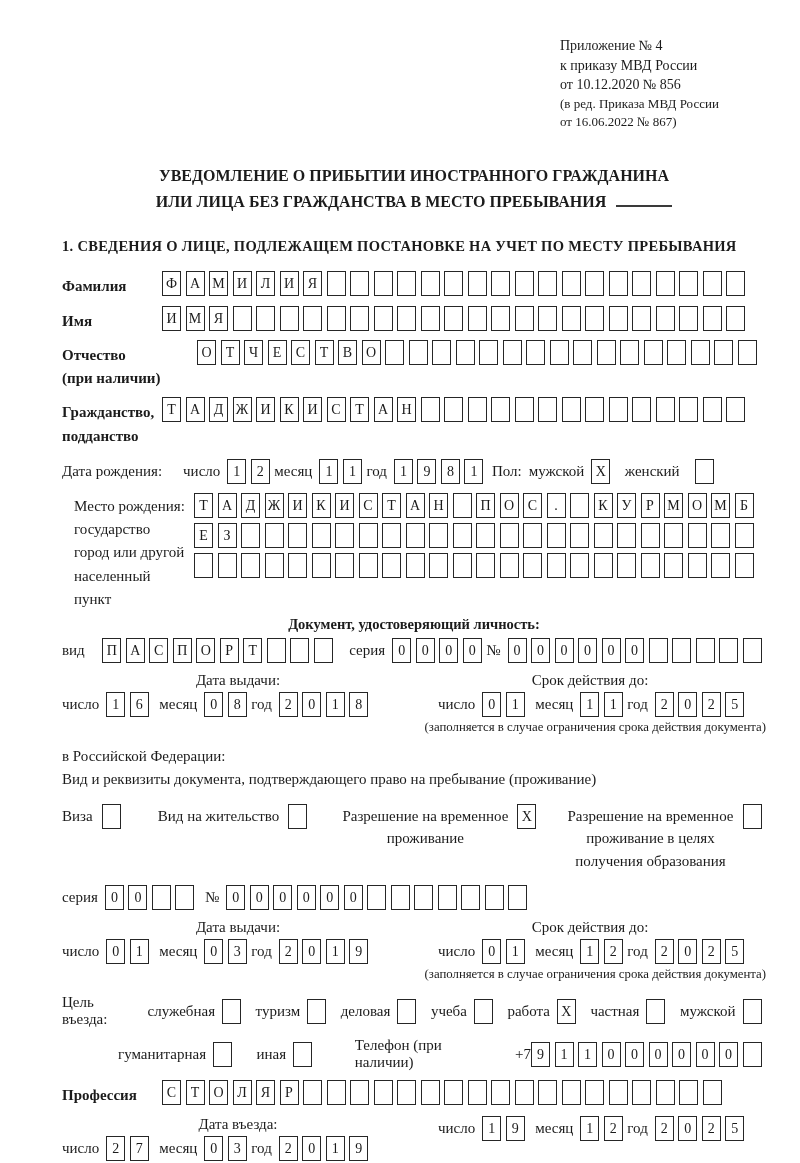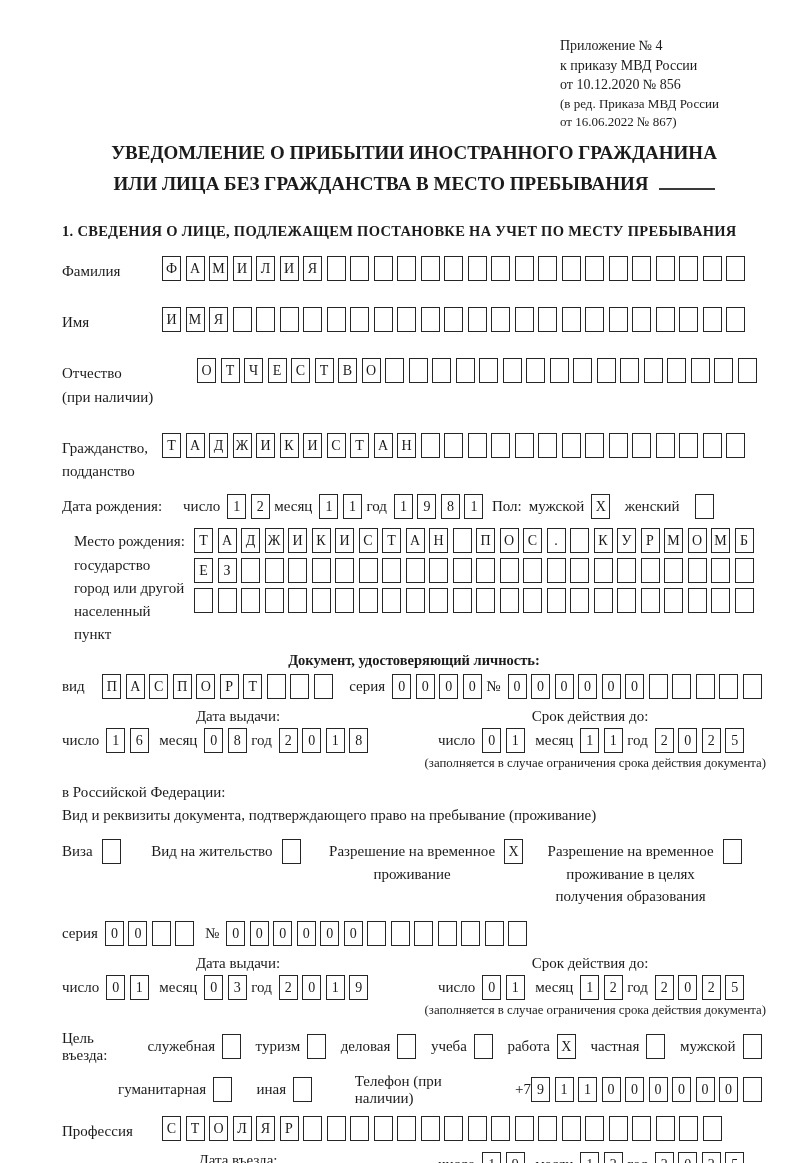--- a/index.html
+++ b/index.html
@@ -10,29 +10,29 @@
     color:#1b1b1b;
   }
   .page { padding:36px 34px 10px 62px; }
 
   
   .hdr-right { margin-left:498px; font-size:14px; line-height:1.4; }
   .hdr-right .small { font-size:13px; }
   .forma { font-weight:bold; font-size:15px; text-align:right; margin-top:13px; letter-spacing:.5px; }
 
   
-  .title { text-align:center; font-weight:bold; font-size:19px; line-height:1.6; margin-top:7px; }
+  .title { text-align:center; font-weight:bold; font-size:16px; line-height:1.6; margin-top:32px; }
   .t-underline { display:inline-block; width:56px; border-bottom:2.2px solid #3a3a3a; margin-left:10px; }
 
   .sec-head { font-weight:bold; font-size:14.5px; margin-top:24px; letter-spacing:.3px; white-space:nowrap; }
 
   
-  .row { display:flex; align-items:flex-start; margin-top:24px; }
+  .row { display:flex; align-items:flex-start; margin-top:7px; }
   .lbl { flex:none; font-size:15px; padding-top:4px; line-height:1.55; }
-  .w100 { width:100px; } .w112 { width:112px; }
+  .w100 { width:100px;font-weight:bold; } .w112 { width:112px; }
   .pre { white-space:pre-line; }
 
   
   .cells { display:flex; flex:none; }
   .cell {
     flex:none; width:19px; height:25px; border:1.6px solid #262626;
     margin-right:4.5px; text-align:center; font-size:14px; line-height:23px;
   }
   .stack .cells { margin-bottom:5px; }
   .ml35 { margin-left:35px; }
@@ -45,21 +45,21 @@
   
   .two-col { display:flex; margin-top:9px; }
   .col-l { width:352px; flex:none; }
   .col-r { flex:1; }
   .col-head { text-align:center; font-size:15px; margin-bottom:3px; }
   .fill-note { font-size:12.8px; text-align:right; margin-top:3px; }
 
   .para { font-size:15px; margin-top:10px; line-height:1.55; }
 
   
-  .cbrow { display:flex; align-items:flex-start; margin-top:10px; }
+  .cbrow { display:flex; align-items:flex-start; margin-top:10px;justify-content:space-between; }
   .cb-item { display:flex; align-items:flex-start; }
   .cb-label { font-size:15px; text-align:center; white-space:pre-line; line-height:1.5; padding-top:3px; }
   .cb-item .cells { margin-left:9px; margin-top:2px; }
 
   
   .goal { display:flex; align-items:center; font-size:15px; margin-top:12px; }
   .goal .gi { display:flex; align-items:center; margin-right:10px; }
   .goal .gi .cells { margin-left:7px; }
   .goal .gi:last-child { margin-right:0; }
 </style>

